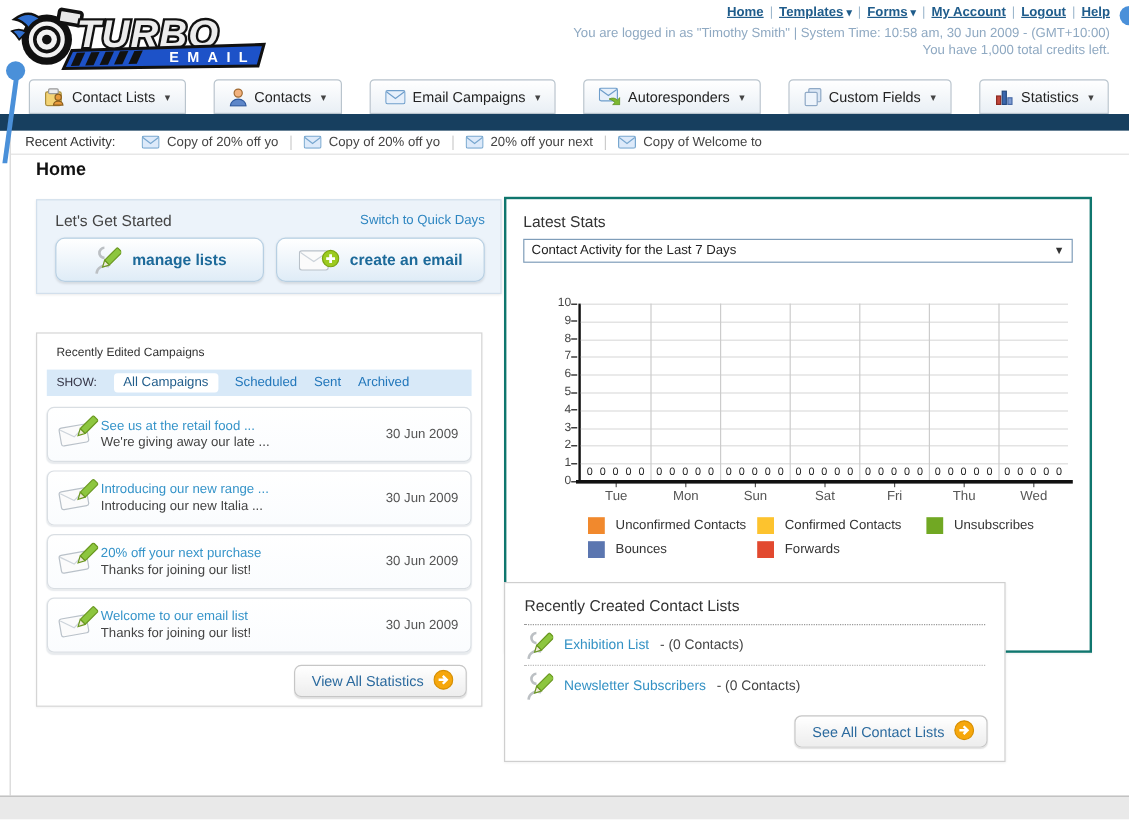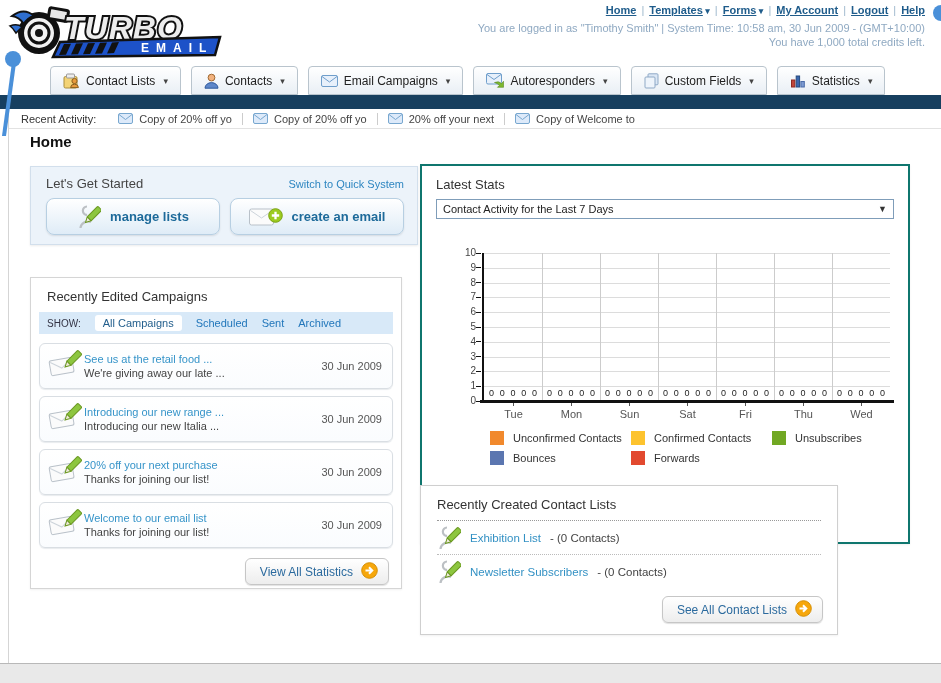--- a/index.html
+++ b/index.html
@@ -18,21 +18,21 @@
   .top-nav .dd { color:#1f5c8b; font-size:9px; }
   .help-bubble { position:absolute; top:3px; right:-8px; width:16px; height:16px; border-radius:50%;
     background:#4a90d9; }
   .login-info { position:absolute; top:21px; right:16px; text-align:right;
     font-size:11px; color:#8fa9c2; line-height:14px; }
 
   
   .pin-decor { position:absolute; top:48px; left:0; z-index:5; }
 
   
-  .tab-bar { position:absolute; top:66px; left:24px; display:flex; gap:10px;margin-left:26px; }
+  .tab-bar { position:absolute; top:66px; left:24px; display:flex; gap:23px; }
   .tab { display:flex; align-items:center; gap:6px; height:29px; padding:0 12px;
     background:linear-gradient(#ffffff,#e9eff5); border:1px solid #b9c4cd;
     border-radius:4px 4px 0 0; font-size:12px; color:#222; cursor:pointer; white-space:nowrap; }
   .tab .dd { font-size:9px; color:#444; margin-left:2px; }
   .navy-bar { position:absolute; top:95px; left:0; width:941px; height:14px; background:#173f5f; }
 
   
   .activity-bar { position:absolute; top:109px; left:9px; right:0; height:20px;
     display:flex; align-items:center; padding-left:12px; font-size:11px;
     border-bottom:1px solid #e2e2e2; background:#fff; }
@@ -56,21 +56,21 @@
   .gs-title { font-size:13px; color:#444; }
   .gs-switch { font-size:11px; color:#2e86c1; }
   .gs-buttons { display:flex; gap:10px; padding:7px 13px 0 15px; }
   .gs-btn { flex:1; height:37px; display:flex; align-items:center; justify-content:center; gap:9px;
     background:linear-gradient(#ffffff,#dfecf7); border:1px solid #b7cfe2; border-radius:8px;
     box-shadow:0 1px 2px rgba(0,0,0,.1); font-size:13px; font-weight:bold; color:#1d6a9a; cursor:pointer; }
 
   
   .campaigns { position:absolute; top:277px; left:30px; width:372px; height:312px;
     background:#fff; border:1px solid #d5d5d5; box-shadow:0 1px 2px rgba(0,0,0,.06); }
-  .camp-title { font-size:13px; color:#333; padding:11px 14px 8px 16px; }
+  .camp-title { font-size:10px; color:#333; padding:11px 14px 8px 16px; }
   .filter-bar { margin:0 8px; height:22px; background:#d8e9f8; display:flex; align-items:center;
     gap:14px; padding:0 8px; font-size:11px; }
   .filter-show { font-size:10px; color:#334; }
   .filter-link { color:#2277bb; cursor:pointer; }
   .filter-link.active { background:#fff; border-radius:3px; padding:2px 8px; color:#225e8c; }
   .camp-list { margin:9px 8px 0 8px; }
   .camp-item { display:flex; align-items:center; height:46px; margin-bottom:7px;
     background:linear-gradient(#ffffff,#fafcfe); border:1px solid #d9dee3; border-radius:6px;
     box-shadow:0 1px 1px #e8ebee; padding:0 10px 0 8px; cursor:pointer; }
   .camp-icon { width:36px; flex:0 0 36px; }
@@ -273,21 +273,21 @@
 </div>
 
 <div class="content-frame"></div>
 <div class="bottom-strip"></div>
 
 <div class="page-title">Home</div>
 
 <div class="get-started">
   <div class="gs-head">
     <span class="gs-title">Let's Get Started</span>
-    <a class="gs-switch">Switch to Quick System</a>
+    <a class="gs-switch">Switch to Quick Days</a>
   </div>
   <div class="gs-buttons">
       <div class="gs-btn">
         <span style="display: inline-flex; align-items: center;">
           <svg width="24" height="27" viewBox="0 0 24 27">
             <path d="M10 3.5 a4.2 4.2 0 1 0 0.1 8.4" fill="none" stroke="#bcc0c4" stroke-width="2.2"></path>
             <path d="M3.5 25 a7.5 7 0 0 1 10.5 -6" fill="none" stroke="#bcc0c4" stroke-width="2.2"></path>
             <g transform="rotate(45 15 13)">
               <rect x="12.2" y="2" width="5.6" height="15" rx="1" fill="#8dc63f" stroke="#69971f"></rect>
               <path d="M12.2 17 l2.8 5.2 2.8 -5.2 z" fill="#efe9da" stroke="#69971f"></path>

